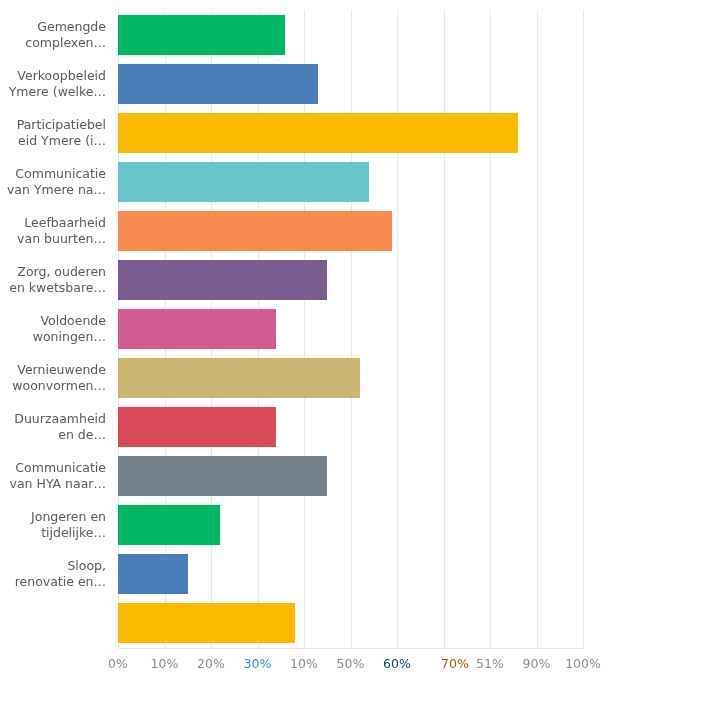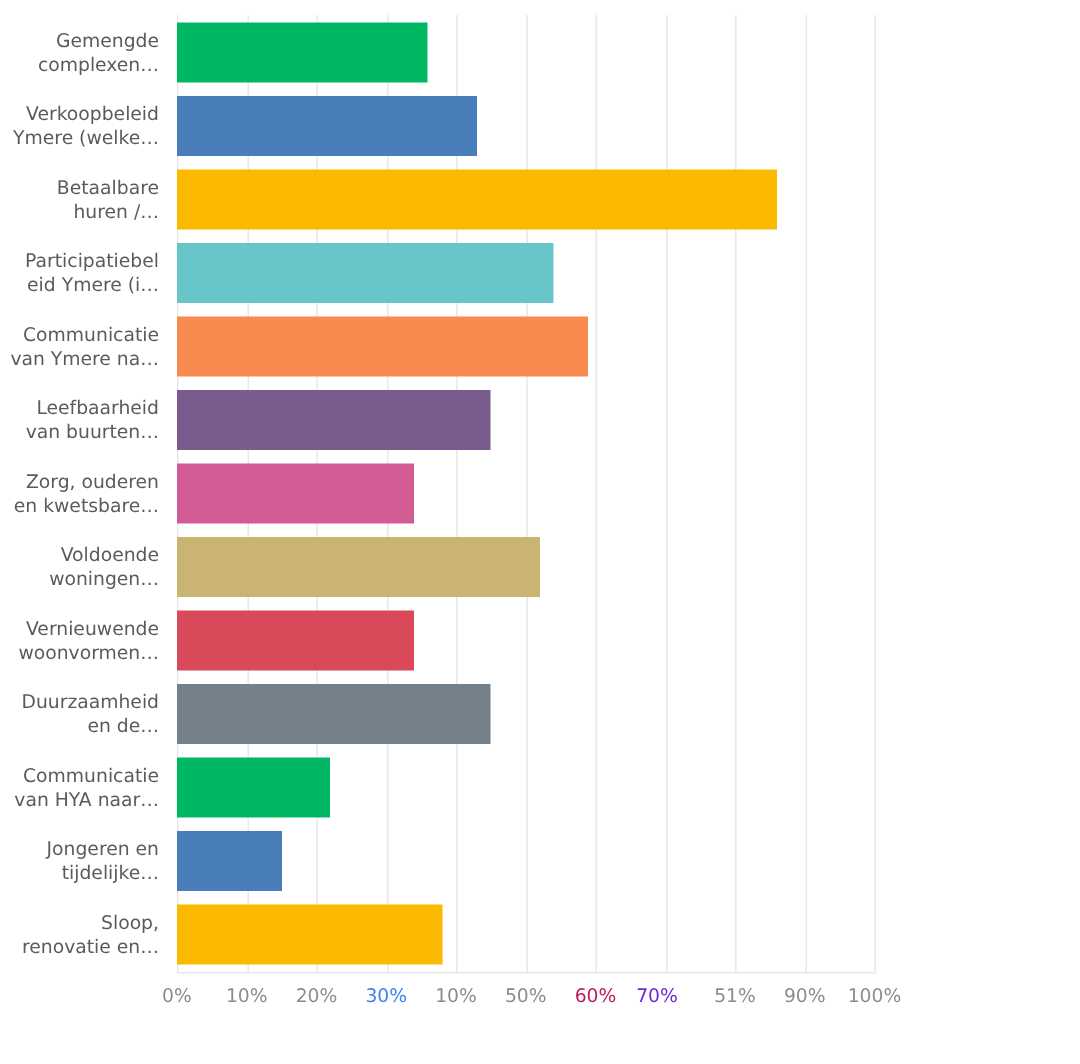--- a/index.html
+++ b/index.html
@@ -110,24 +110,20 @@
 <div id="chart-root">
 
   <div class="label-col" id="label-col">
       <div class="label-row" style="height: 49.0769px;">
         <span class="cat-label" style="color: rgb(91, 91, 91);">Gemengde
 complexen…</span>
       </div>
       <div class="label-row" style="height: 49.0769px;">
         <span class="cat-label" style="color: rgb(91, 91, 91);">Verkoopbeleid
 Ymere (welke…</span>
-      </div>
-      <div class="label-row" style="height: 49.0769px;">
-        <span class="cat-label" style="color: rgb(91, 91, 91);">Betaalbare
-huren /…</span>
       </div>
       <div class="label-row" style="height: 49.0769px;">
         <span class="cat-label" style="color: rgb(91, 91, 91);">Participatiebel
 eid Ymere (i…</span>
       </div>
       <div class="label-row" style="height: 49.0769px;">
         <span class="cat-label" style="color: rgb(91, 91, 91);">Communicatie
 van Ymere na…</span>
       </div>
       <div class="label-row" style="height: 49.0769px;">
@@ -223,20 +219,20 @@
 
   <div class="axis-baseline"></div>
 
   <div class="x-axis" id="x-axis">
       <div class="tick-label" style="left: 0px; color: rgb(140, 140, 140);">0%</div>
       <div class="tick-label" style="left: 46.5px; color: rgb(140, 140, 140);">10%</div>
       <div class="tick-label" style="left: 93px; color: rgb(140, 140, 140);">20%</div>
       <div class="tick-label" style="left: 139.5px; color: #3b82f6;">30%</div>
       <div class="tick-label" style="left: 186px; color: rgb(140, 140, 140);">10%</div>
       <div class="tick-label" style="left: 232.5px; color: rgb(140, 140, 140);">50%</div>
-      <div class="tick-label" style="left: 279px; color: #be185d;">60%</div>
-      <div class="tick-label" style="left: 320px; color: #6d28d9;">70%</div>
+      <div class="tick-label" style="left: 279px; color: #0c4a6e;">60%</div>
+      <div class="tick-label" style="left: 337px; color: #a16207;">70%</div>
       <div class="tick-label" style="left: 372px; color: rgb(140, 140, 140);">51%</div>
       <div class="tick-label" style="left: 418.5px; color: rgb(140, 140, 140);">90%</div>
       <div class="tick-label" style="left: 465px; color: rgb(140, 140, 140);">100%</div>
     </div>
 
 </div>
 
 </body></html>

